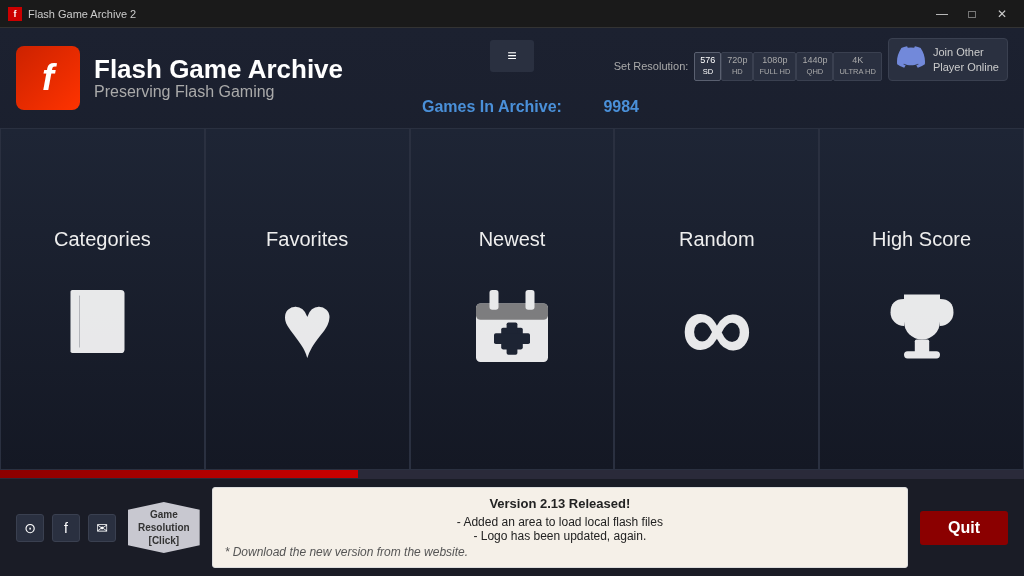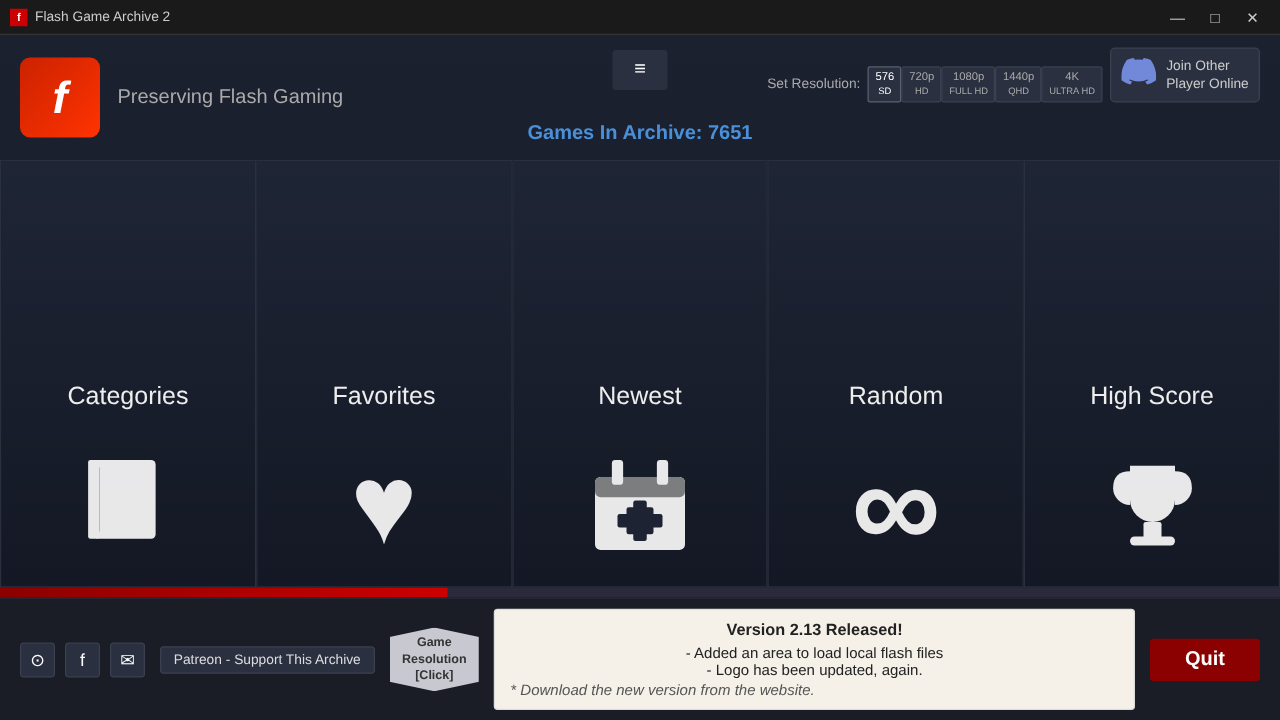--- a/index.html
+++ b/index.html
@@ -104,20 +104,21 @@
       position: absolute;
       left: 50%;
       transform: translateX(-50%);
       bottom: 12px;
       font-size: 16px;
       color: #ddd;
     }
     .games-count span {
       color: #4a90d9;
       font-weight: bold;
+      margin-left: 37px;
     }
 
     
     .hamburger-area {
       position: absolute;
       left: 50%;
       transform: translateX(-50%);
       top: 12px;
     }
     .hamburger-btn {
@@ -197,21 +198,21 @@
       flex: 1;
       padding: 0;
       gap: 0;
       background: #0d0f18;
     }
     .nav-card {
       flex: 1;
       display: flex;
       flex-direction: column;
       align-items: center;
-      justify-content: flex-end;
+      justify-content: center;
       padding: 20px 10px;
       cursor: pointer;
       background: linear-gradient(180deg, #1e2535 0%, #141824 100%);
       border: 1px solid #2a3040;
       position: relative;
       transition: background 0.2s;
     }
     .nav-card-title {
       font-size: 20px;
       font-weight: 300;
@@ -352,30 +353,31 @@
     <button class="title-bar-btn">□</button>
     <button class="title-bar-btn close">✕</button>
   </div>
 </div>
 
 <div class="app">
 
   <div class="header">
     <div class="flash-logo">f</div>
     <div class="header-title">
+      <h1>Flash Game Archive</h1>
       <div class="subtitle">Preserving Flash Gaming</div>
     </div>
 
     <div class="hamburger-area">
       <button class="hamburger-btn">≡</button>
     </div>
 
     <div class="games-count">
       <span>Games In Archive:</span>
-      <span>7651</span>
+      <span>9984</span>
     </div>
 
     <div class="top-right">
       <div class="resolution-bar">
         <span class="res-label">Set Resolution:</span>
         <div class="res-options">
           <button class="res-btn active">576<br><small>SD</small></button>
           <button class="res-btn">720p<br><small>HD</small></button>
           <button class="res-btn">1080p<br><small>FULL HD</small></button>
           <button class="res-btn">1440p<br><small>QHD</small></button>
@@ -449,21 +451,20 @@
   <div class="progress-bar-container">
     <div class="progress-bar-fill"></div>
   </div>
 
   <div class="footer">
     <div class="footer-icons">
       <button class="footer-icon-btn">⊙</button>
       <button class="footer-icon-btn">f</button>
       <button class="footer-icon-btn">✉</button>
     </div>
-    <button class="patreon-btn">Patreon - Support This Archive</button>
 
     <div class="game-guardians">
       <span>Game</span>
       <span>Resolution</span>
       <span>[Click]</span>
     </div>
 
     <div class="news-box">
       <div class="news-title">Version 2.13 Released!</div>
       <div class="news-item">- Added an area to load local flash files</div>

